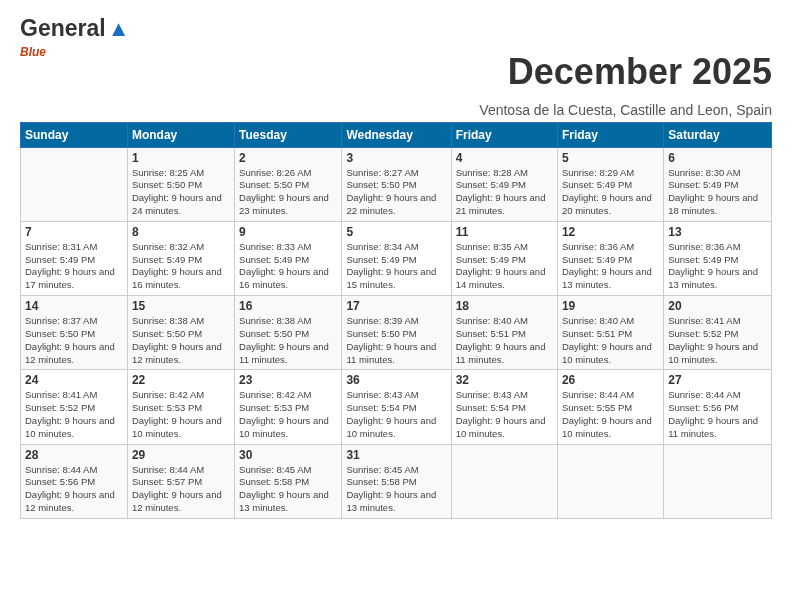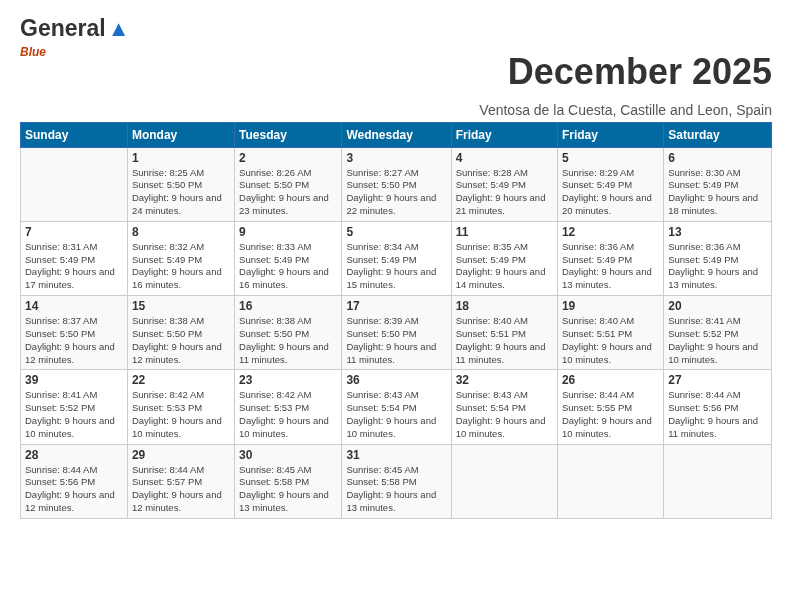--- a/index.html
+++ b/index.html
@@ -213,21 +213,21 @@
             <span class="day-number">19</span>
             <div class="day-info">Sunrise: 8:40 AM<br>Sunset: 5:51 PM<br>Daylight: 9 hours and 10 minutes.</div>
           </td>
           <td>
             <span class="day-number">20</span>
             <div class="day-info">Sunrise: 8:41 AM<br>Sunset: 5:52 PM<br>Daylight: 9 hours and 10 minutes.</div>
           </td>
         </tr>
         <tr>
           <td>
-            <span class="day-number">39</span>
+            <span class="day-number">24</span>
             <div class="day-info">Sunrise: 8:41 AM<br>Sunset: 5:52 PM<br>Daylight: 9 hours and 10 minutes.</div>
           </td>
           <td>
             <span class="day-number">22</span>
             <div class="day-info">Sunrise: 8:42 AM<br>Sunset: 5:53 PM<br>Daylight: 9 hours and 10 minutes.</div>
           </td>
           <td>
             <span class="day-number">23</span>
             <div class="day-info">Sunrise: 8:42 AM<br>Sunset: 5:53 PM<br>Daylight: 9 hours and 10 minutes.</div>
           </td>

